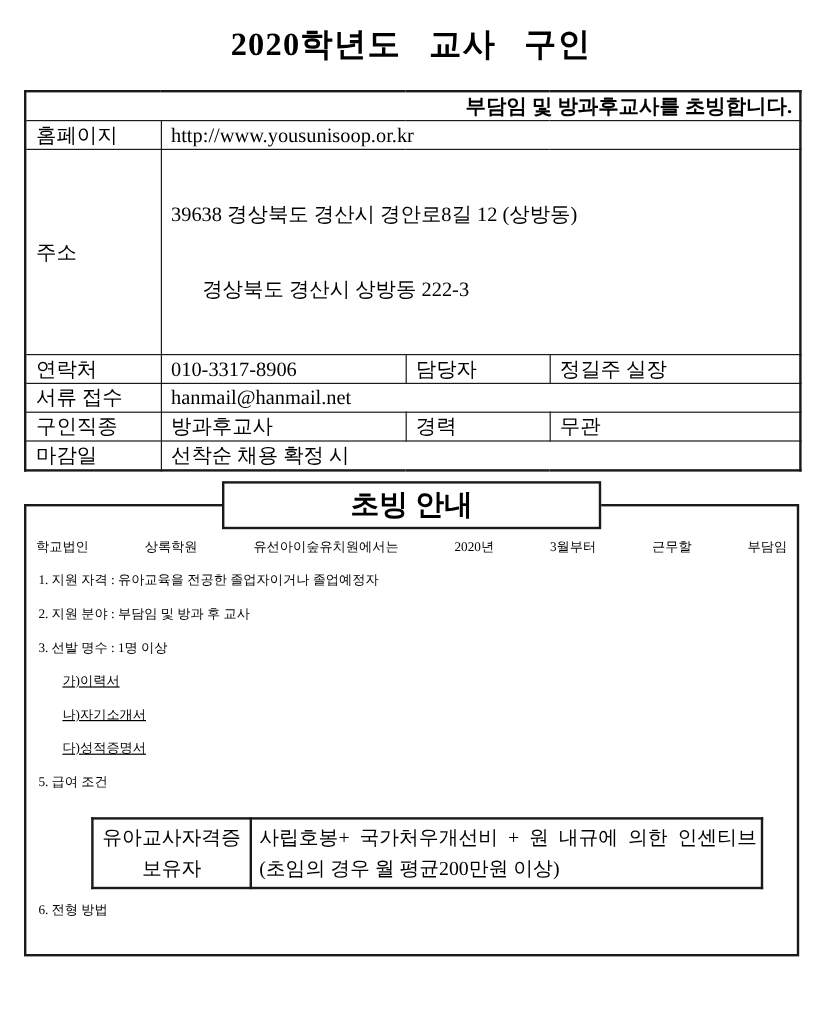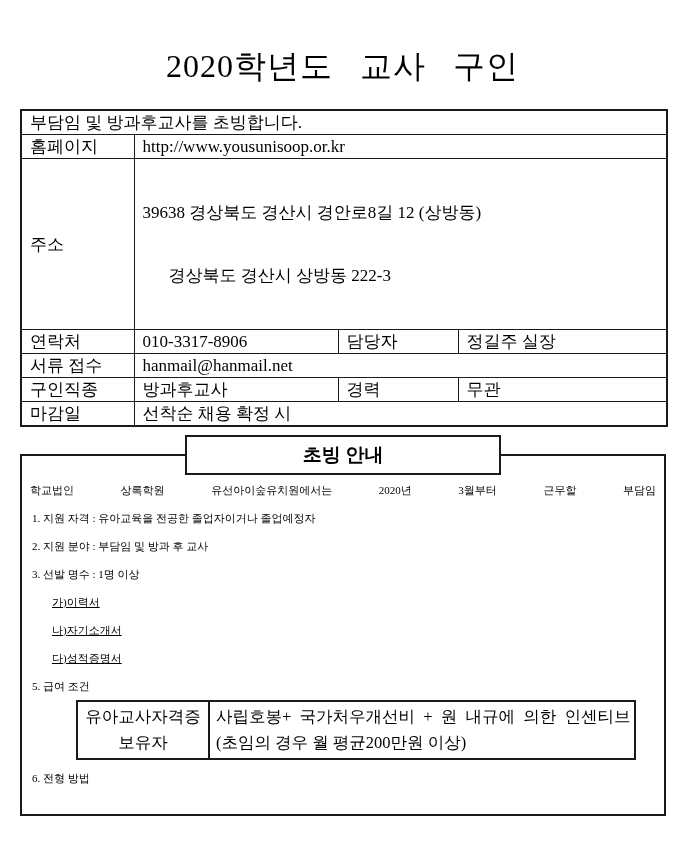--- a/index.html
+++ b/index.html
@@ -8,24 +8,24 @@
     width: 685px; height: 847px;
     background: #ffffff;
     color: #000000;
     font-family: "Liberation Serif", "DejaVu Serif", serif;
     font-size: 17px;
     overflow: hidden;
     position: relative;
   }
   
   .page-title {
-    margin-top: 45px;
+    margin-top: 19px;
     text-align: center;
-    font-size: 32px;
-    font-weight: normal;
+    font-size: 27px;
+    font-weight: bold;
     letter-spacing: 1px;
     white-space: pre;
   }
   
   table.info {
     margin: 20px 0 0 20px;
     width: 646px;
     border-collapse: collapse;
     border: 2px solid #1a1a1a;
     table-layout: fixed;
@@ -34,22 +34,22 @@
     border: 1px solid #1a1a1a;
     height: 23px;
     padding: 1px 6px 1px 8px;
     font-size: 17px;
     line-height: 21px;
     vertical-align: middle;
     white-space: pre;
     overflow: hidden;
   }
   table.info td.thead {
-    text-align: left;
-    font-weight: normal;
+    text-align: right;
+    font-weight: bold;
     margin-left: 16px;
   }
   table.info td.addr { height: 47px; }
   .addr-line2 { padding-left: 26px; }
   
   .notice-wrap {
     position: relative;
     margin: 27px 0 0 20px;
     width: 646px;
     border: 2px solid #1a1a1a;
@@ -60,41 +60,41 @@
     position: absolute;
     top: -21px;
     left: 50%;
     transform: translateX(-50%);
     width: 316px;
     height: 40px;
     background: #ffffff;
     border: 2px solid #1a1a1a;
     text-align: center;
     line-height: 36px;
-    font-size: 19px;
+    font-size: 24px;
     font-weight: bold;
     white-space: pre;
   }
   .notice-body { margin-top: 8px; }
   .line {
     line-height: 28px;
     height: 28px;
     white-space: pre;
     font-size: 11px;
   }
   .line.justified {
     white-space: normal;
     text-align: justify;
     text-align-last: justify;
   }
   .indent1 { padding-left: 2px; }
   .indent2 { padding-left: 22px; text-decoration: underline; }
   
   table.salary {
-    margin: 0 0 4px 46px;
+    margin: 15px 0 4px 46px;
     width: 560px;
     border-collapse: collapse;
     border: 2px solid #1a1a1a;
     table-layout: fixed;
   }
   table.salary td {
     border: 2px solid #1a1a1a;
     vertical-align: middle;
     padding: 2px 6px;
   }

